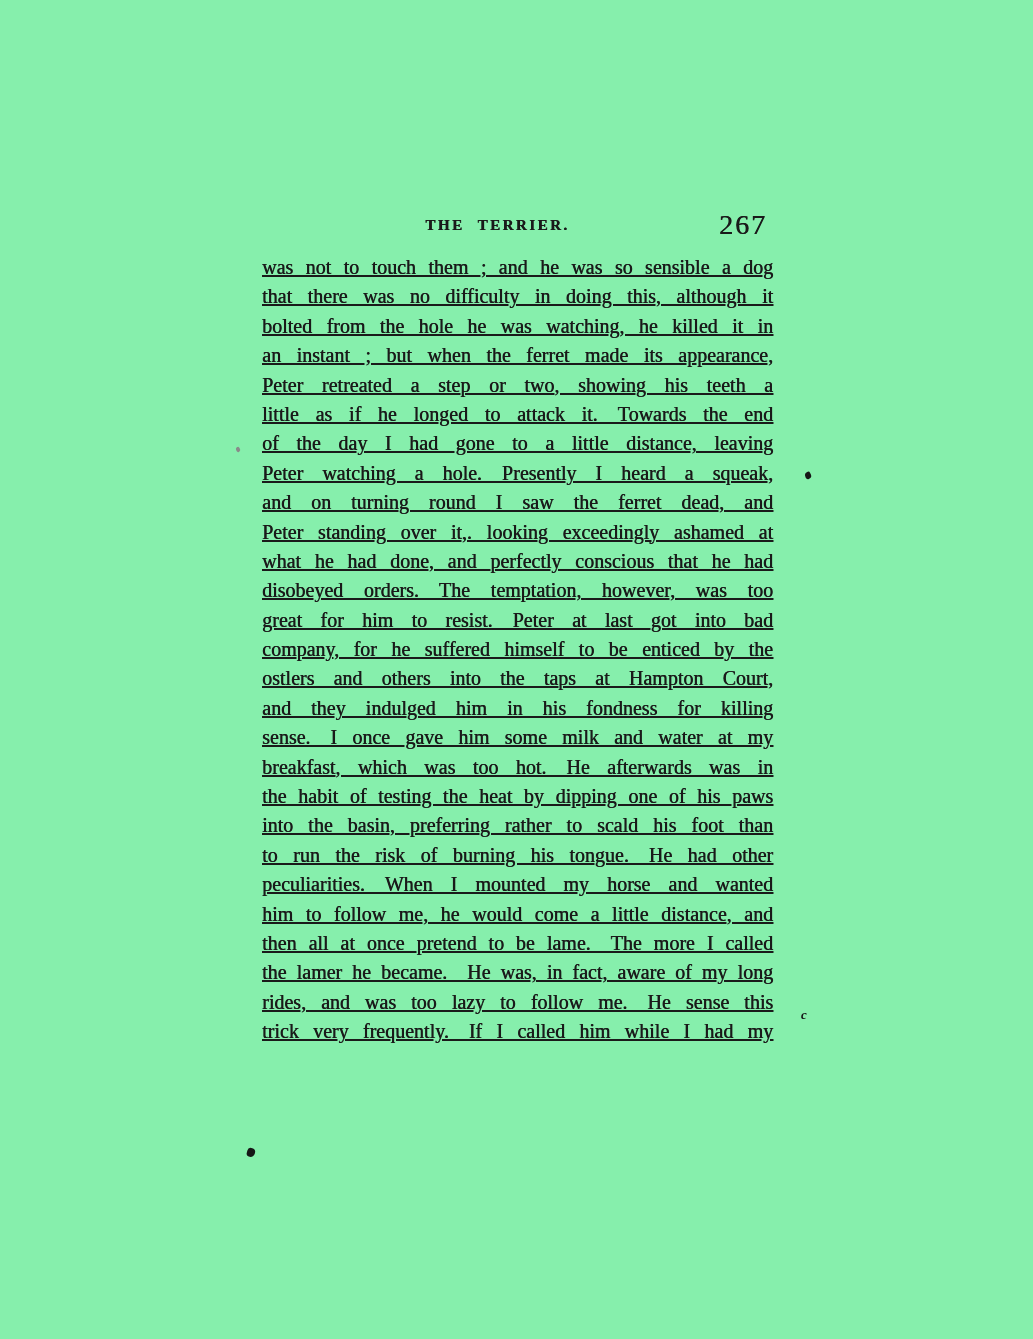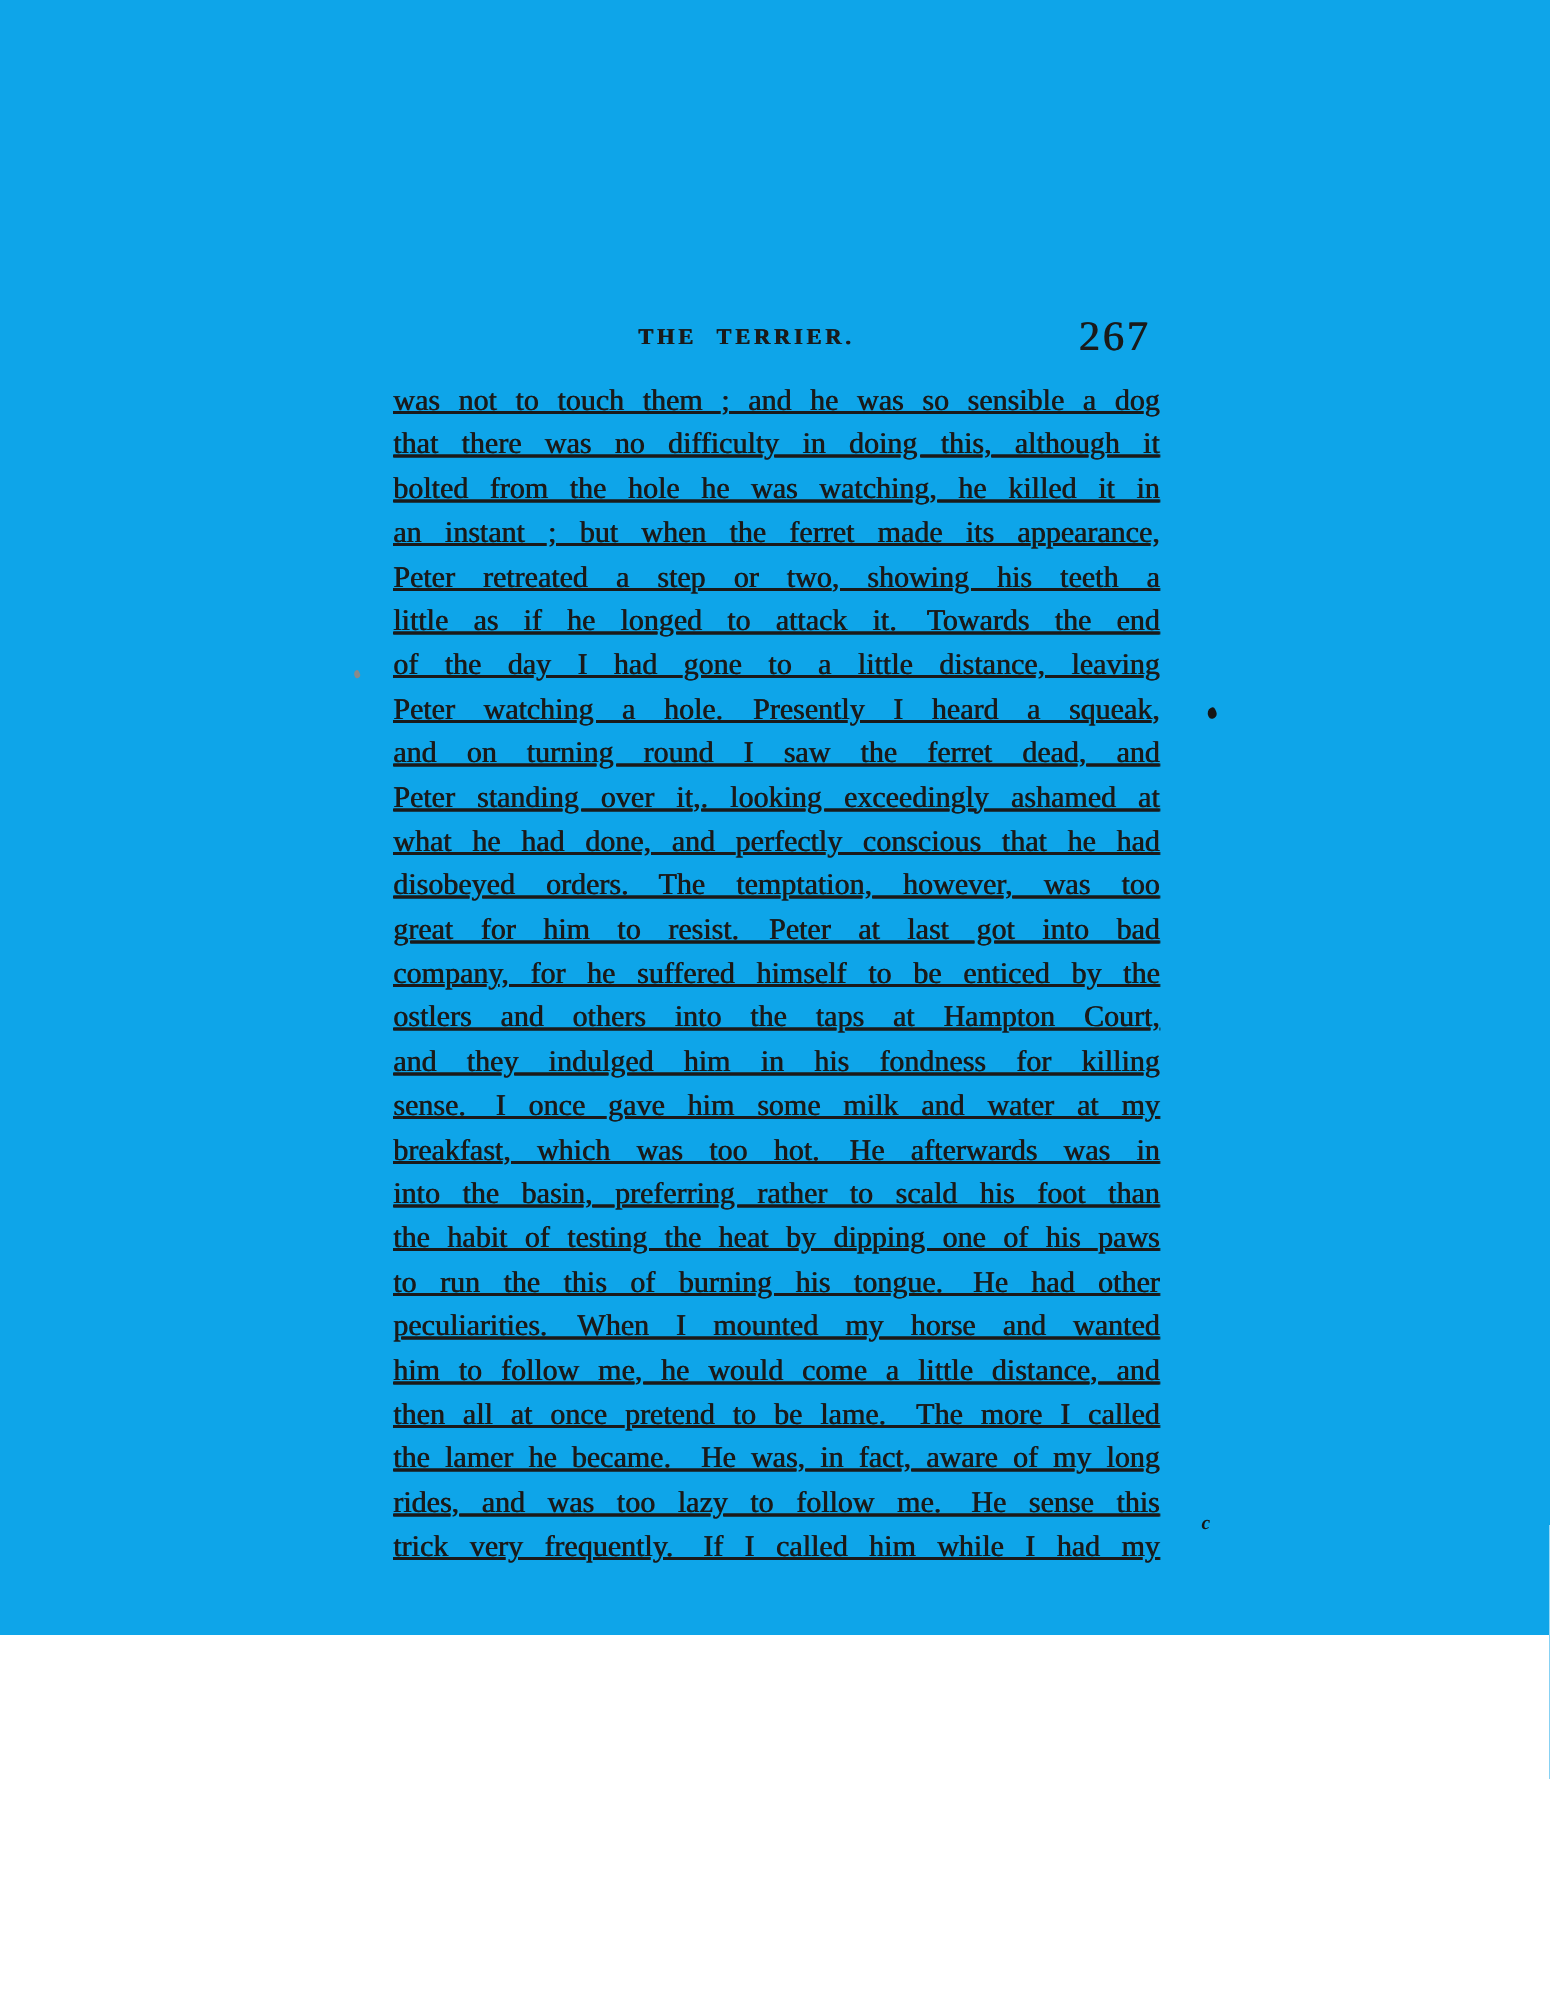--- a/index.html
+++ b/index.html
@@ -1,20 +1,20 @@
 <!DOCTYPE html>
 <html><head>
 <meta charset="utf-8">
 <style>
   html, body { margin: 0; padding: 0; background: #ffffff; }
   .page {
     position: relative;
     width: 1033px;
-    height: 1090px;
-    background: #0ea5e9;
+    height: 1339px;
+    background: #86efac;
     overflow: hidden;
     font-family: "Liberation Serif", serif;
     color: #1a1a1a;
   }
   .header {
     position: absolute;
     top: 209px;
     left: 262px;
     width: 511px;
     height: 34px;
@@ -122,23 +122,23 @@
       <div class="text-line">and on turning round I saw the ferret dead, and</div>
       <div class="text-line">Peter standing over it,. looking exceedingly ashamed at</div>
       <div class="text-line">what he had done, and perfectly conscious that he had</div>
       <div class="text-line">disobeyed orders. The temptation, however, was too</div>
       <div class="text-line">great for him to resist. Peter at last got into bad</div>
       <div class="text-line">company, for he suffered himself to be enticed by the</div>
       <div class="text-line">ostlers and others into the taps at Hampton Court,</div>
       <div class="text-line">and they indulged him in his fondness for killing</div>
       <div class="text-line">sense. I once gave him some milk and water at my</div>
       <div class="text-line">breakfast, which was too hot. He afterwards was in</div>
+      <div class="text-line">the habit of testing the heat by dipping one of his paws</div>
       <div class="text-line">into the basin, preferring rather to scald his foot than</div>
-      <div class="text-line">the habit of testing the heat by dipping one of his paws</div>
-      <div class="text-line">to run the this of burning his tongue. He had other</div>
+      <div class="text-line">to run the risk of burning his tongue. He had other</div>
       <div class="text-line">peculiarities. When I mounted my horse and wanted</div>
       <div class="text-line">him to follow me, he would come a little distance, and</div>
       <div class="text-line">then all at once pretend to be lame. The more I called</div>
       <div class="text-line">the lamer he became. He was, in fact, aware of my long</div>
       <div class="text-line">rides, and was too lazy to follow me. He sense this</div>
       <div class="text-line">trick very frequently. If I called him while I had my</div>
     </div>
 
   <div class="speck speck-right-1"></div>
   <div class="speck speck-right-2">c</div>

